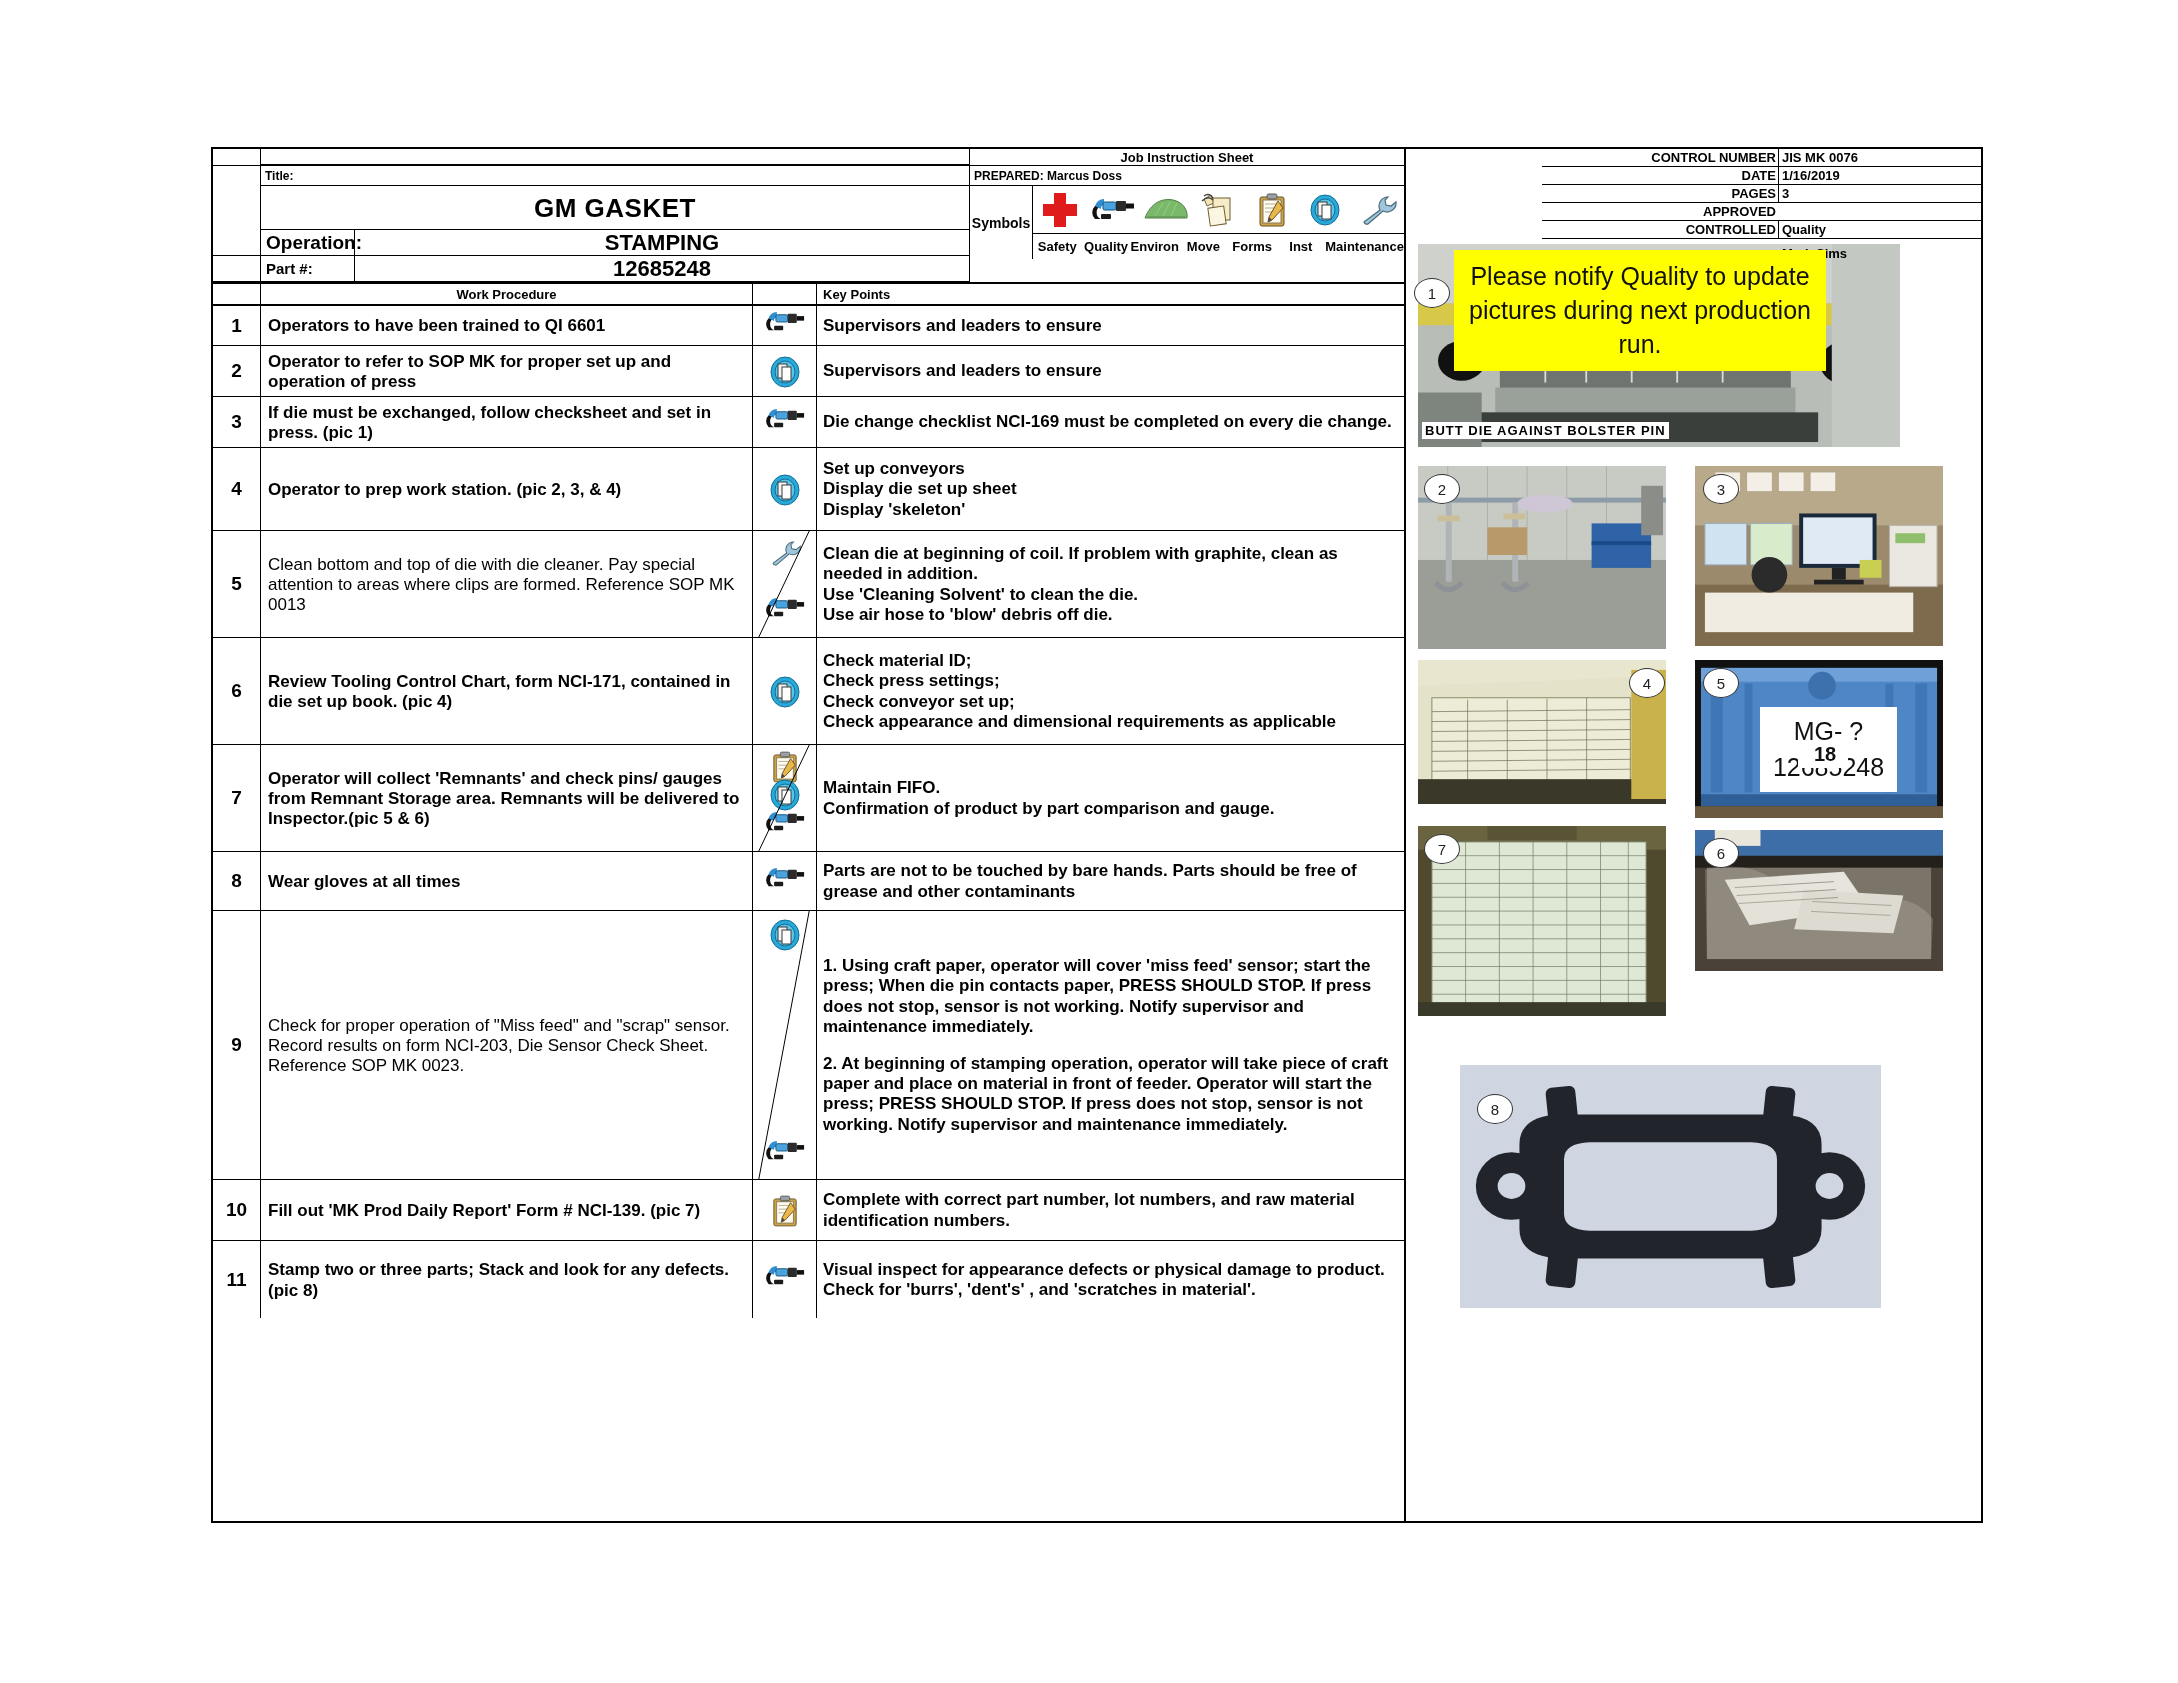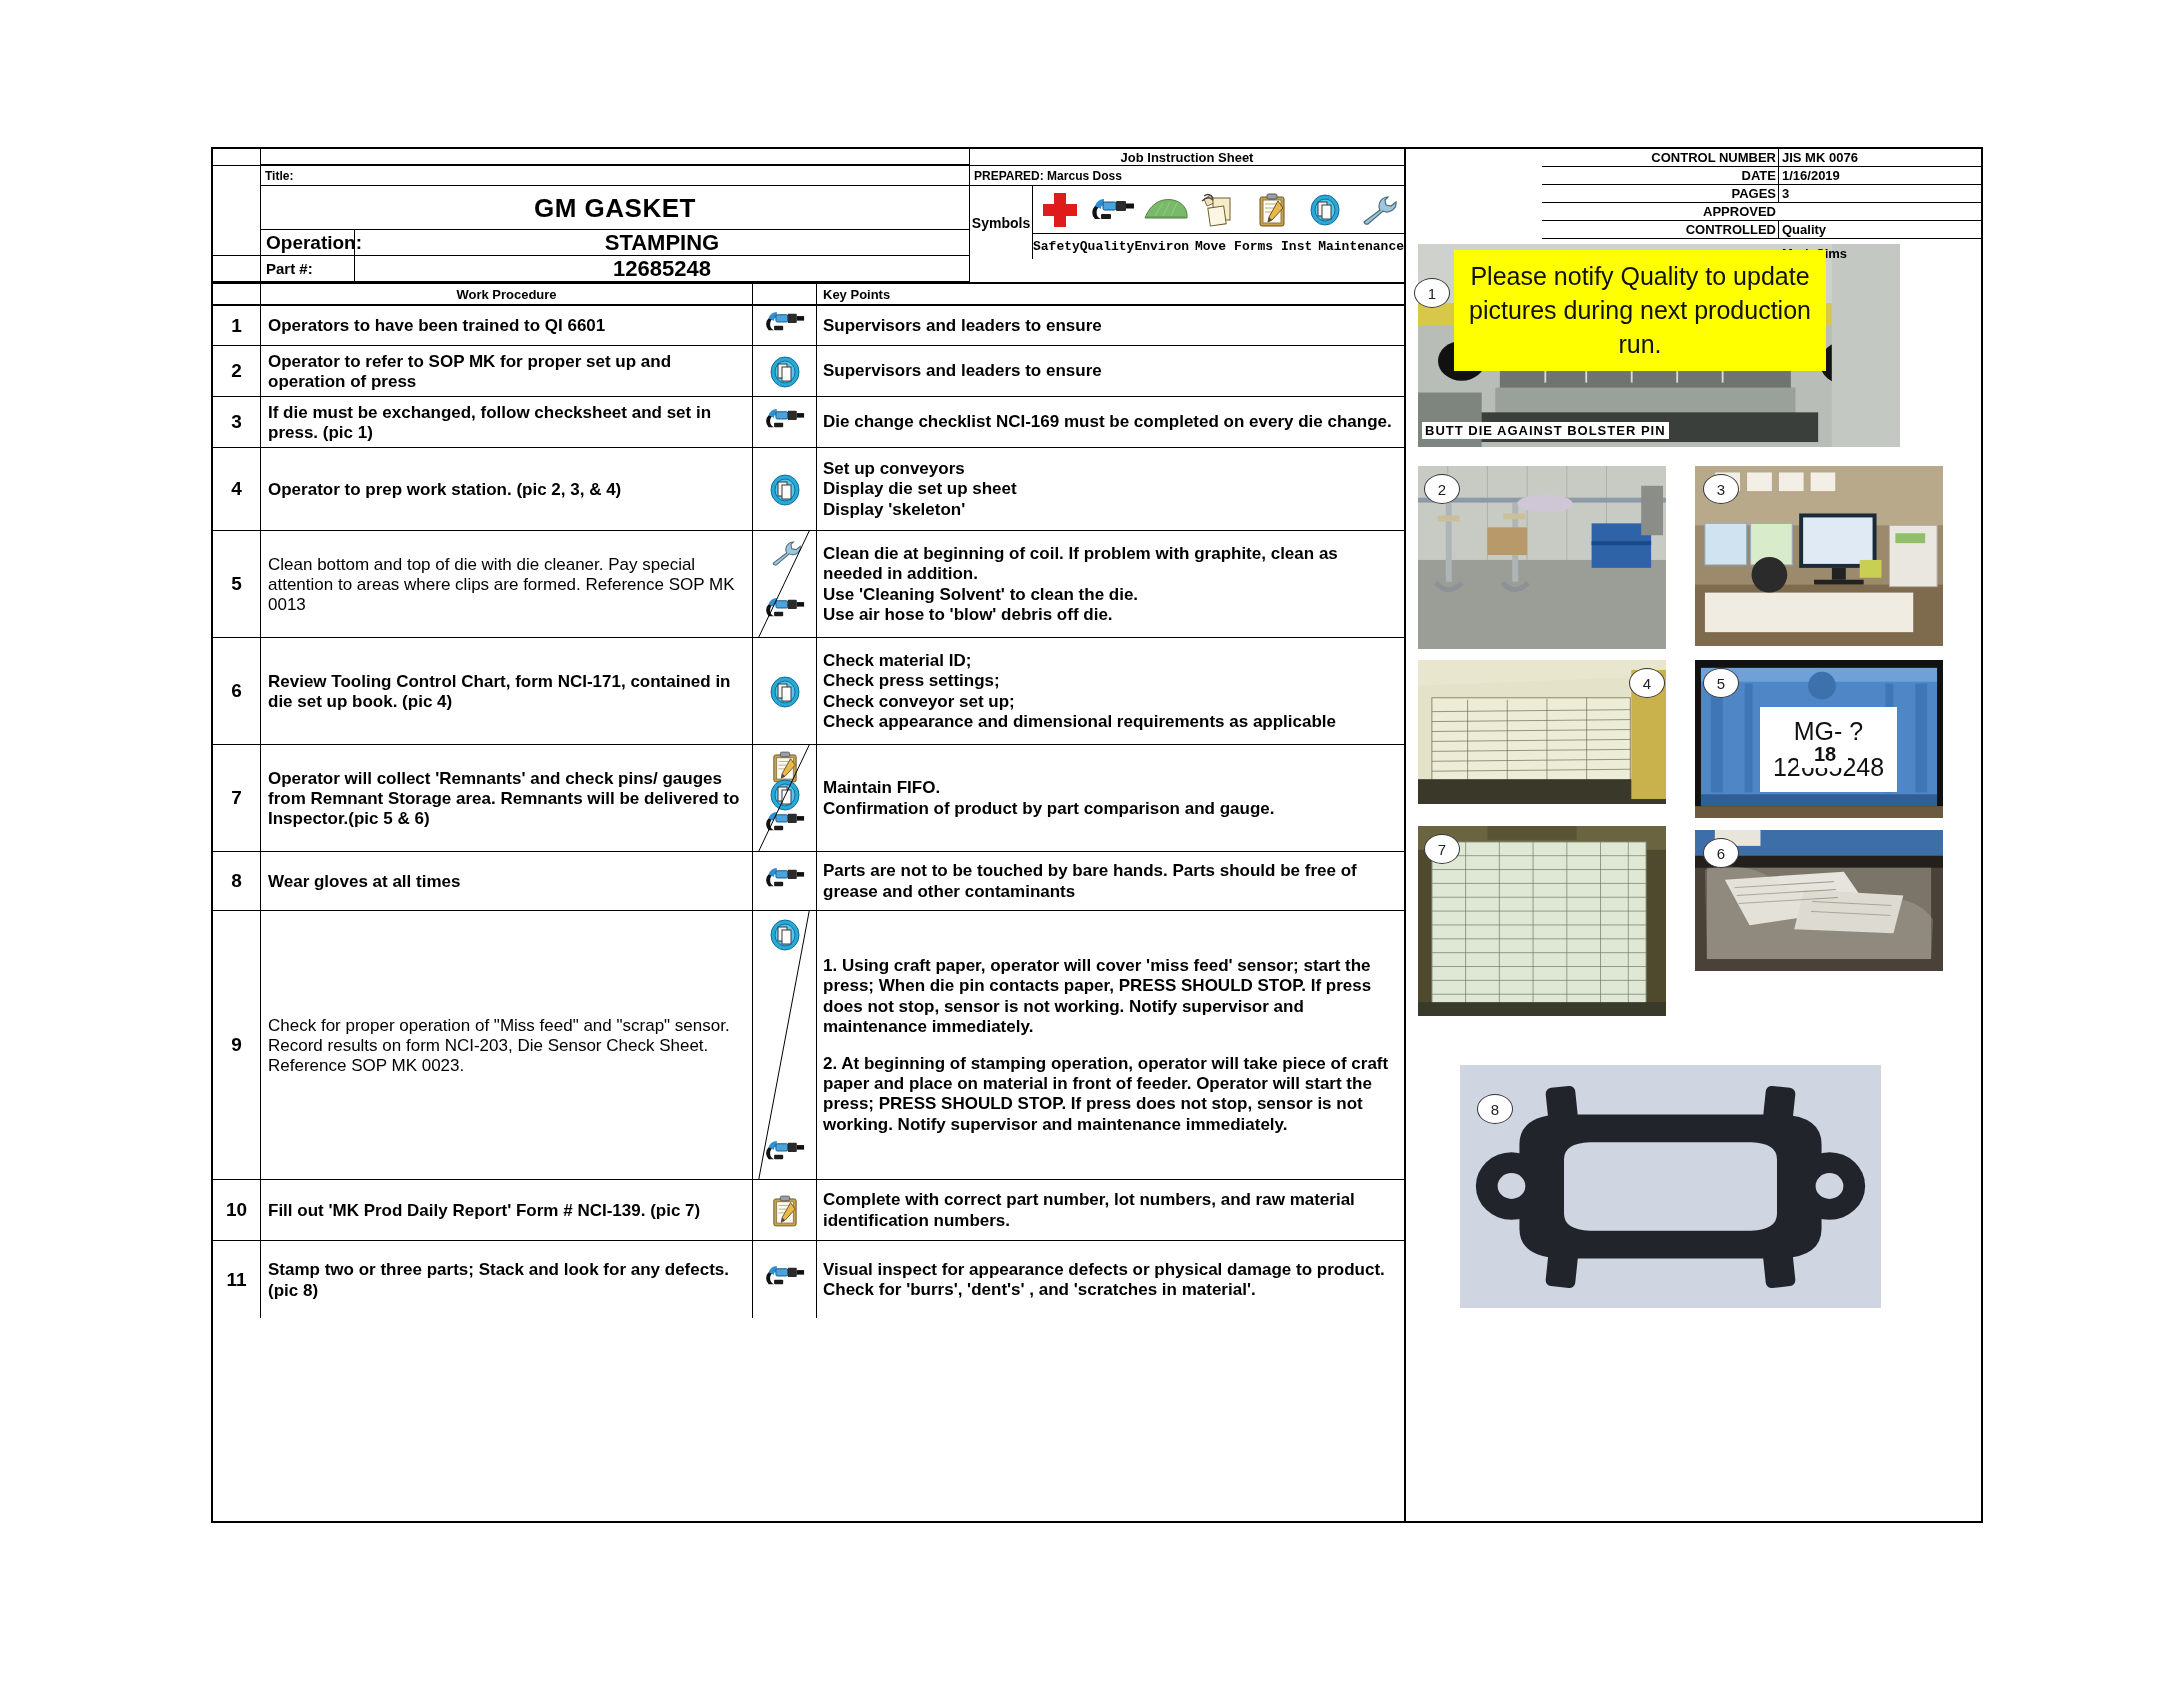--- a/index.html
+++ b/index.html
@@ -47,21 +47,21 @@
      text-align:center;font-size:22px;font-weight:bold;line-height:26px;}
 
   
   .jis-title{height:17px;box-sizing:border-box;border-bottom:1px solid #000;
      text-align:center;font-size:13px;font-weight:bold;line-height:17px;}
   .prepared{height:20px;box-sizing:border-box;border-bottom:1px solid #000;
      font-size:12px;font-weight:bold;padding-left:4px;line-height:20px;}
   .symwrap{display:flex;height:73px;}
   .symlabelcell{width:63px;box-sizing:border-box;border-right:1px solid #000;
      display:flex;align-items:center;justify-content:center;font-size:14px;font-weight:bold;}
-  .symgrid{flex:1;display:flex;flex-direction:column;font-family:Liberation Mono, monospace;}
+  .symgrid{flex:1;display:flex;flex-direction:column;}
   .symicons{height:48px;display:flex;align-items:center;box-sizing:border-box;
      border-bottom:1px solid #000;}
   .symnames{flex:1;display:flex;align-items:center;}
   .sym{flex:1;display:flex;align-items:center;justify-content:center;}
   .symname{flex:1;text-align:center;font-size:13px;font-weight:bold;}
 
   
   .colhdr{display:flex;height:22px;box-sizing:border-box;border-bottom:2px solid #000;}
   .colhdr .numcol{border-bottom:none;}
   .colhdr .wp{width:492px;box-sizing:border-box;border-right:1px solid #000;

